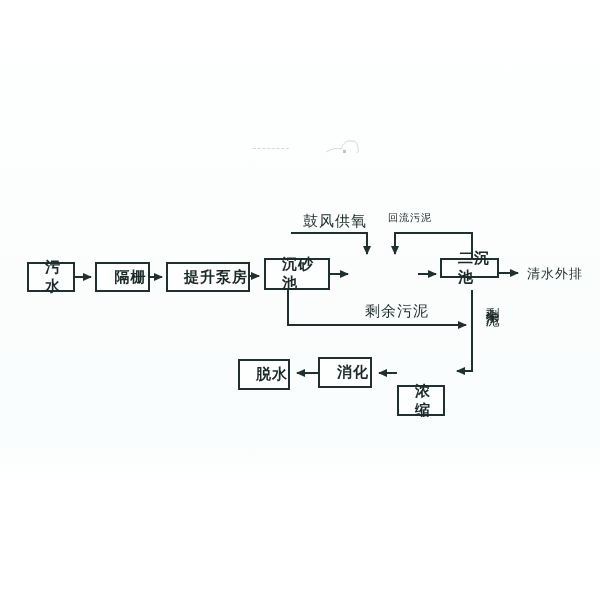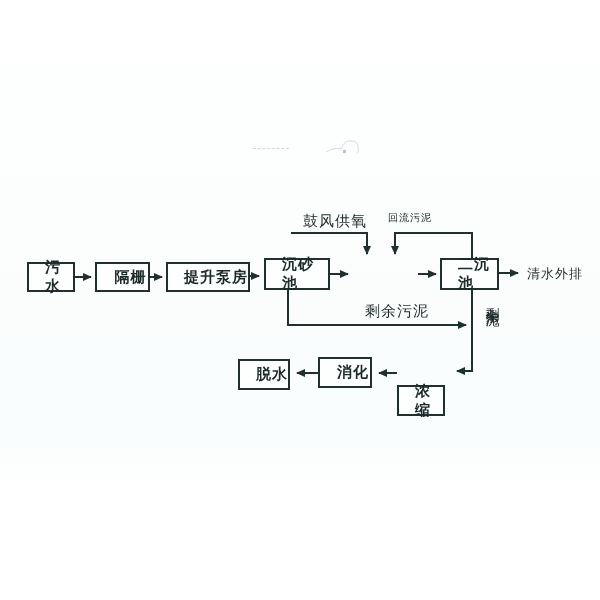--- a/index.html
+++ b/index.html
@@ -66,21 +66,21 @@
   </div>
   <div class="node" style="left:95px;  top:262px; width:55px; height:30px;">
     <span>隔栅</span>
   </div>
   <div class="node" style="left:166px; top:262px; width:84px; height:30px;">
     <span>提升泵房</span>
   </div>
   <div class="node" style="left:264px; top:258px; width:66px; height:32px;">
     <span>沉砂池</span>
   </div>
-  <div class="node" style="left:440px; top:258px; width:59px; height:32px;font-family:Liberation Serif, serif;">
+  <div class="node" style="left:440px; top:258px; width:59px; height:20px;font-family:Liberation Serif, serif;">
     <span>二沉池</span>
   </div>
 
   <div class="node" style="left:397px; top:357px; width:48px; height:31px;margin-top:28px;">
     <span>浓缩</span>
   </div>
   <div class="node" style="left:238px; top:359px; width:52px; height:31px;">
     <span>脱水</span>
   </div>
   <div class="node" style="left:318px; top:357px; width:54px; height:31px;">

